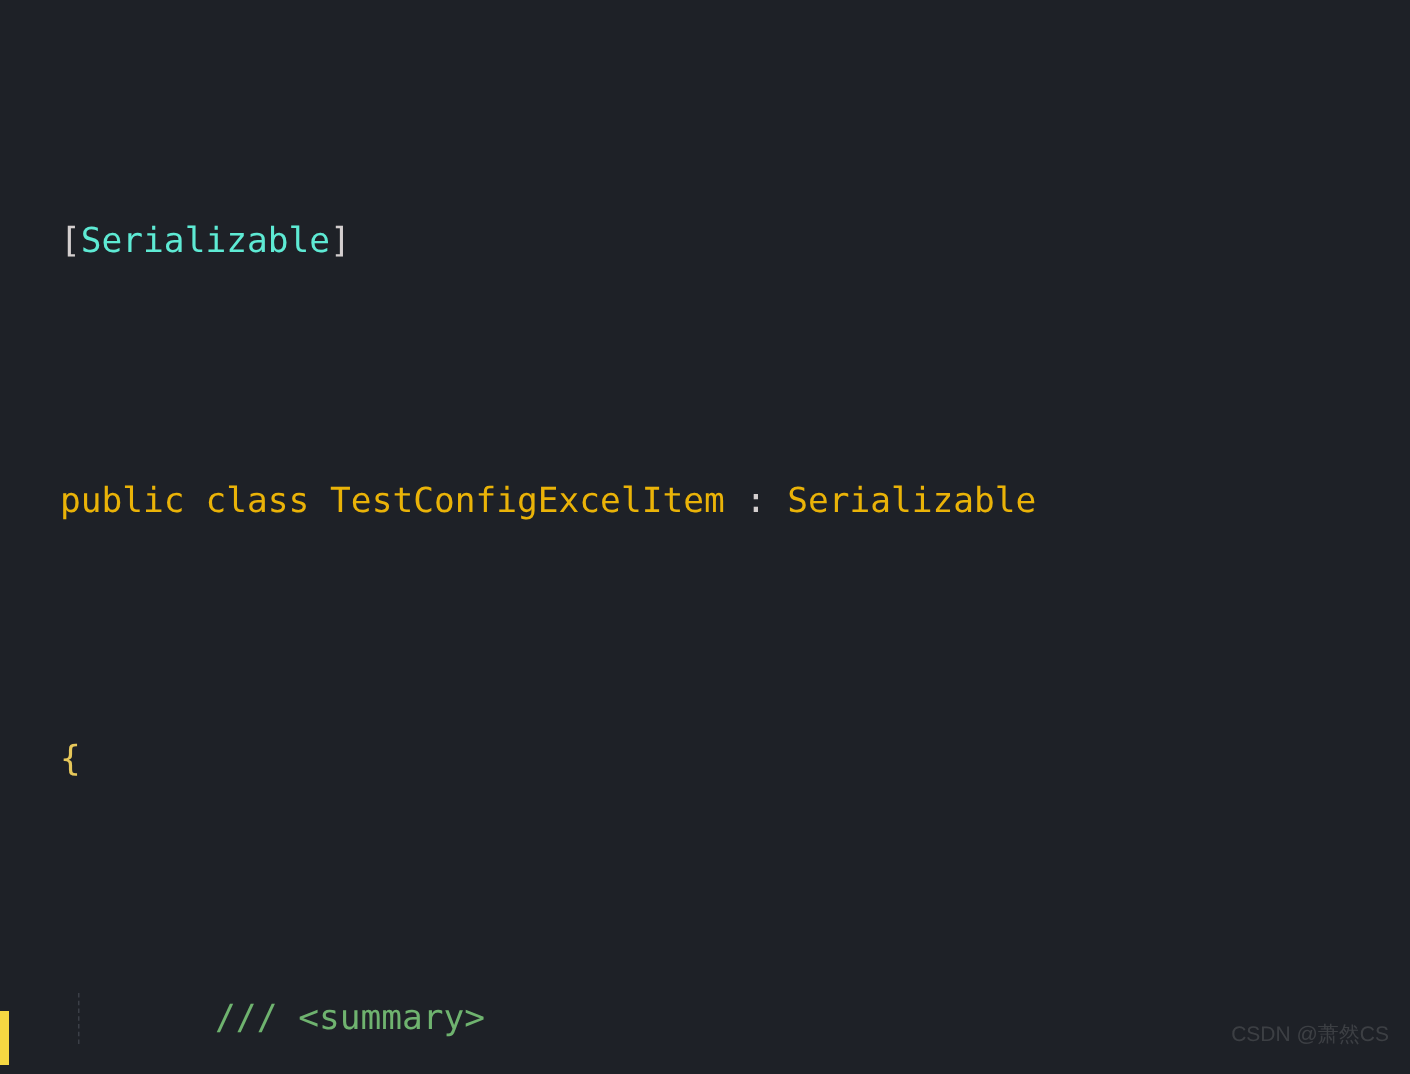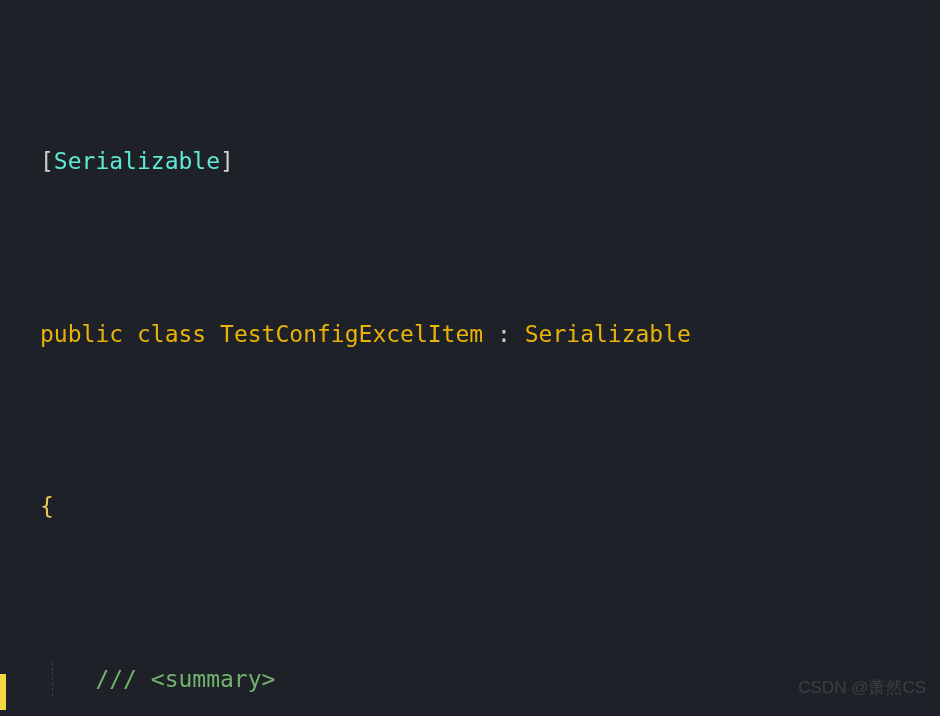--- a/index.html
+++ b/index.html
@@ -40,28 +40,28 @@
     bottom: 6px;
     width: 6px;
     height: 36px;
     background: #f5d742;
   }
   .tok-attr    { color: #5eead4; }
   .tok-keyword { color: #eab308; }
   .tok-classname { color: #eab308; }
   .tok-punct   { color: #d4cfcf; }
   .tok-brace   { color: #e6c75a; }
-  .tok-comment { color: #6fb36f; }
+  .tok-comment { color: #6fb36f; margin-left: 48px; }
   .watermark {
     position: absolute;
     right: 14px;
     bottom: 16px;
     color: rgba(200,200,200,0.18);
     font-family: sans-serif;
-    font-size: 17px;
+    font-size: 14px;
     pointer-events: none;
   }
 </style>
 </head>
 <body>
 
 <div class="code-area">
 
   
   <span class="line"><span class="tok-punct">[</span><span class="tok-attr">Serializable</span><span class="tok-punct">]</span></span>

